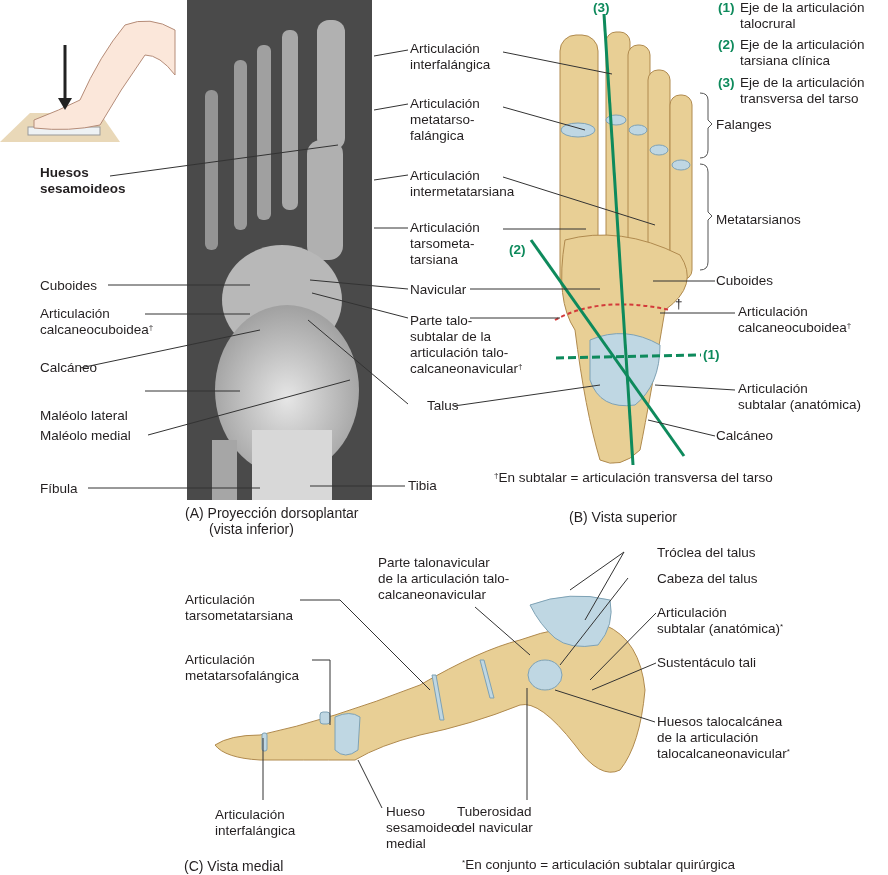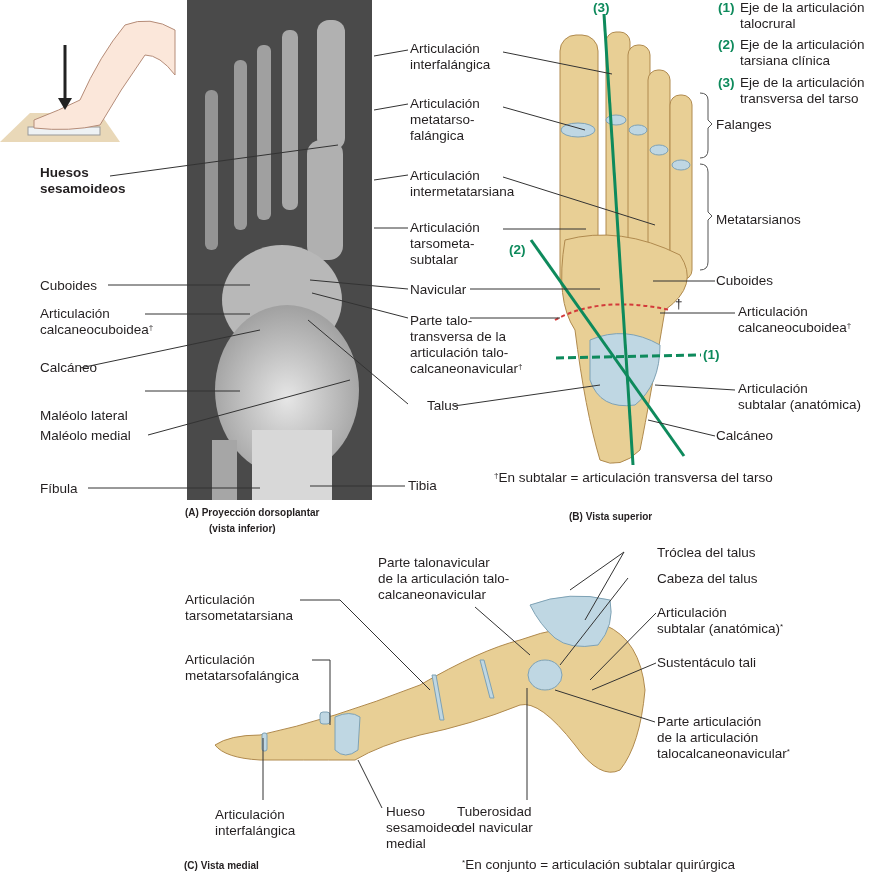--- a/index.html
+++ b/index.html
@@ -1,20 +1,20 @@
 <!DOCTYPE html>
 <html><head>
 <meta charset="utf-8">
 <style>
   html, body { margin: 0; padding: 0; background: #ffffff; }
   body { width: 888px; height: 875px; position: relative; overflow: hidden;
          font-family: "Liberation Sans", "DejaVu Sans", sans-serif; color: #231f20; }
   .lbl { position: absolute; font-size: 13.5px; line-height: 16px; white-space: nowrap; }
   .b { font-weight: normal; }
-  .cap { position: absolute; font-size: 10px; font-weight: bold; line-height: 16px; white-space: nowrap; }
+  .cap { position: absolute; font-size: 14px; font-weight: normal; line-height: 16px; white-space: nowrap; }
   .num { color: #0e8a5c; font-weight: bold; }
   .legend-item { position: absolute; font-size: 13.5px; line-height: 16px; }
   .legend-item .num { position: absolute; left: 0; top: 0; }
   .legend-item .txt { position: absolute; left: 22px; top: 0; white-space: nowrap; }
   svg.layer { position: absolute; left: 0; top: 0; }
   .xray { position: absolute; left: 187px; top: 0; width: 185px; height: 500px; background: #4a4a4a; overflow: hidden; }
   sup { font-size: 8px; vertical-align: top; position: relative; top: -2px; }
 </style>
 </head>
 <body>
@@ -74,26 +74,26 @@
   <div>metatarso-</div>
   <div>falángica</div>
 </div>
 <div class="lbl b" style="left:410px;top:168px;">
   <div>Articulación</div>
   <div>intermetatarsiana</div>
 </div>
 <div class="lbl b" style="left:410px;top:220px;">
   <div>Articulación</div>
   <div>tarsometa-</div>
-  <div>subtalar</div>
+  <div>tarsiana</div>
 </div>
 <div class="lbl" style="left:410px;top:282px;">Navicular</div>
 <div class="lbl b" style="left:410px;top:313px;">
   <div>Parte talo-</div>
-  <div>transversa de la</div>
+  <div>subtalar de la</div>
   <div>articulación talo-</div>
   <div><span>calcaneonavicular</span><sup>†</sup></div>
 </div>
 <div class="lbl" style="left:410px;top:398px;margin-left:17px;">Talus</div>
 <div class="lbl" style="left:408px;top:478px;">Tibia</div>
 
 <div class="cap" style="left:185px;top:505px;">
   <div>(A) Proyección dorsoplantar</div>
   <div style="padding-left:24px;">(vista inferior)</div>
 </div>
@@ -247,21 +247,21 @@
   <div>calcaneonavicular</div>
 </div>
 <div class="lbl" style="left:657px;top:545px;">Tróclea del talus</div>
 <div class="lbl" style="left:657px;top:571px;">Cabeza del talus</div>
 <div class="lbl b" style="left:657px;top:605px;">
   <div>Articulación</div>
   <div><span>subtalar (anatómica)</span><sup>*</sup></div>
 </div>
 <div class="lbl" style="left:657px;top:655px;">Sustentáculo tali</div>
 <div class="lbl b" style="left:657px;top:714px;">
-  <div>Parte articulación</div>
+  <div>Huesos talocalcánea</div>
   <div>de la articulación</div>
   <div><span>talocalcaneonavicular</span><sup>*</sup></div>
 </div>
 <div class="lbl b" style="left:215px;top:807px;">
   <div>Articulación</div>
   <div>interfalángica</div>
 </div>
 <div class="lbl" style="left:386px;top:804px;">
   <div>Hueso</div>
   <div>sesamoideo</div>

